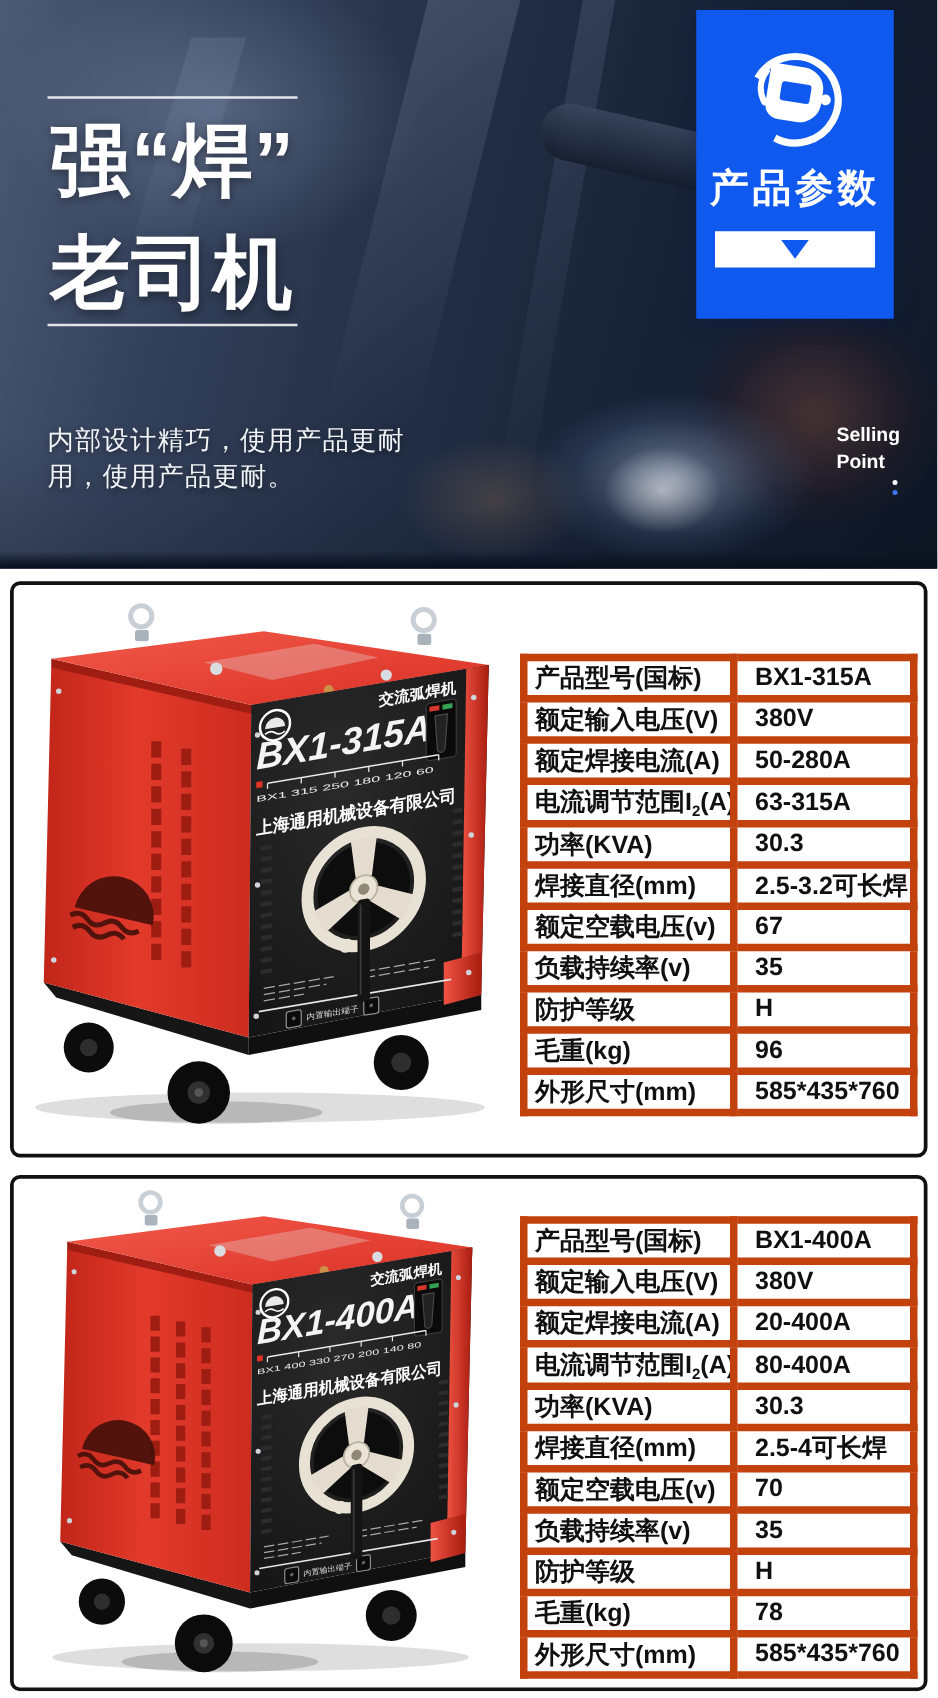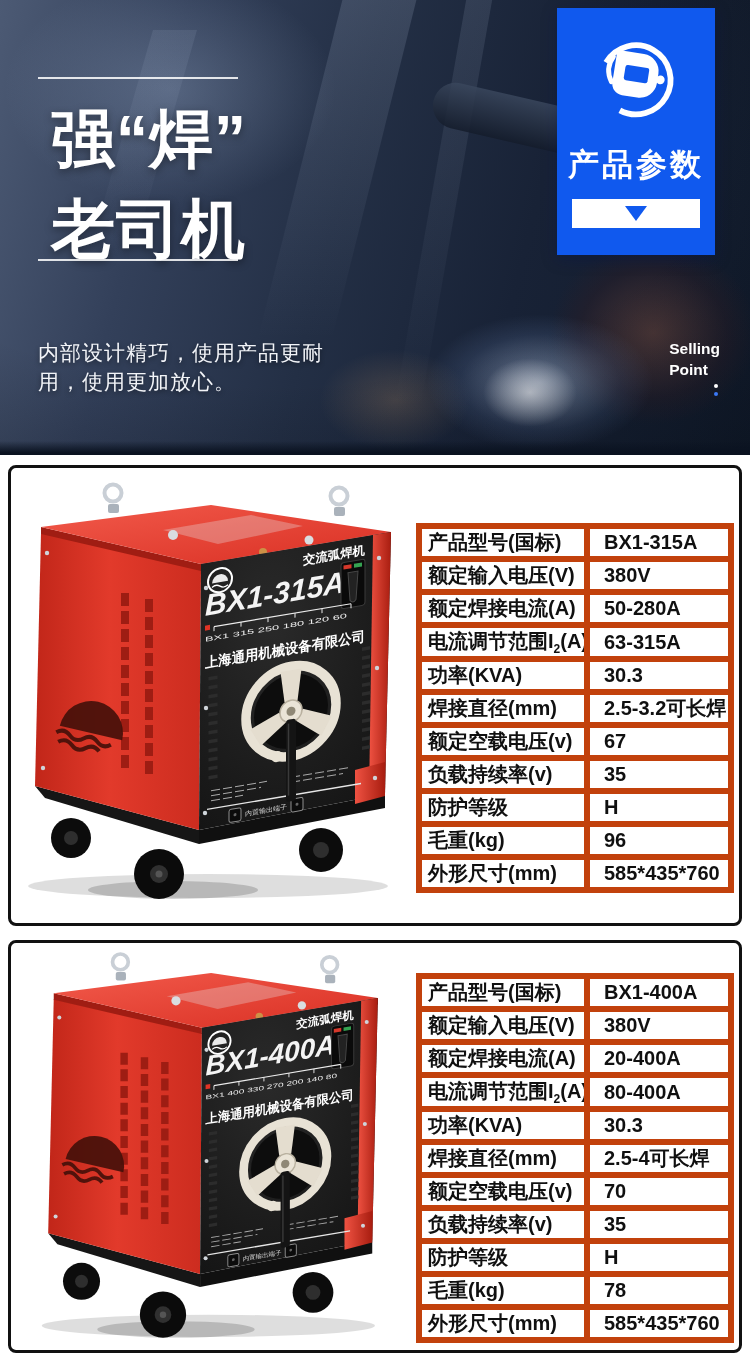--- a/index.html
+++ b/index.html
@@ -17,29 +17,29 @@
     background:linear-gradient(#3a475d,#141c2b);opacity:.85;}
   .ov-glow{left:395px;top:295px;width:290px;height:175px;background:radial-gradient(closest-side,rgba(205,225,255,.48),rgba(140,175,235,.12) 55%,rgba(140,175,235,0) 78%);}
   .ov-glow2{left:465px;top:345px;width:130px;height:95px;background:radial-gradient(closest-side,rgba(255,255,255,.6),rgba(255,255,255,0) 72%);}
   .ov-warm{left:290px;top:330px;width:210px;height:140px;background:radial-gradient(closest-side,rgba(255,190,120,.18),rgba(255,190,120,0) 72%);}
   .ov-welder{right:-25px;top:225px;width:270px;height:240px;background:radial-gradient(closest-side at 55% 45%,rgba(88,60,56,.78),rgba(40,30,40,.55) 60%,rgba(40,30,40,0) 85%);}
   .ov-vign{left:0;top:0;right:0;bottom:0;background:radial-gradient(130% 110% at 35% 35%,rgba(0,0,0,0) 45%,rgba(6,10,18,.52) 100%);}
   .ov-bottom{left:0;bottom:0;right:0;height:14px;background:linear-gradient(rgba(10,16,28,0),#0a1220 85%);}
 
   .rule{position:absolute;left:38px;width:200px;height:2px;background:rgba(255,255,255,.85);}
   .rule-top{top:77px;} .rule-bottom{top:259px;}
-  .hero-title{position:absolute;left:35px;top:78px;margin:16px;color:#fff;font-weight:800;
+  .hero-title{position:absolute;left:35px;top:78px;margin:5px;color:#fff;font-weight:800;
     font-size:64px;line-height:90px;letter-spacing:1px;text-shadow:0 3px 8px rgba(0,0,0,.4);}
   .hero-sub{position:absolute;left:38px;top:338px;margin:0;color:#f2f4f8;font-weight:400;
     font-size:21px;line-height:29px;letter-spacing:1px;text-shadow:0 2px 5px rgba(0,0,0,.45);}
 
   .badge{position:absolute;left:557px;top:8px;width:158px;height:247px;background:#1059ee;
     display:flex;flex-direction:column;align-items:center;box-shadow:0 4px 14px rgba(0,20,80,.35);}
   .badge-icon{margin-top:20px;width:96px;height:96px;}
-  .badge-label{margin-top:20px;color:#fff;font-size:31px;font-weight:800;letter-spacing:3px;white-space:nowrap;}
+  .badge-label{margin-top:6px;color:#fff;font-size:31px;font-weight:800;letter-spacing:3px;white-space:nowrap;}
   .badge-bar{margin-top:13px;width:128px;height:29px;background:#fff;display:flex;align-items:center;justify-content:center;}
   .tri-down{width:0;height:0;border-left:11px solid transparent;border-right:11px solid transparent;border-top:15px solid #1059ee;}
 
   .selling{position:absolute;right:30px;top:338px;color:#fff;font-weight:700;
     font-size:15.5px;line-height:21px;}
   .selling .dot{display:block;margin:4px 2px 0 auto;width:4px;height:4px;border-radius:50%;}
   .dot-w{background:#ffffff;margin-top:16px;}
   .dot-b{background:#3b79f7;}
 
   
@@ -78,21 +78,21 @@
       <div class="ov ov-glow"></div>
       <div class="ov ov-glow2"></div>
     <div class="ov ov-vign"></div>
       <div class="ov ov-bottom"></div>
   </div>
 
   <div class="rule rule-top"></div>
   <h1 class="hero-title"><span>强“焊”</span><br><span>老司机</span></h1>
   <div class="rule rule-bottom"></div>
 
-  <p class="hero-sub"><span>内部设计精巧，使用产品更耐</span><br><span>用，使用更加放心。</span></p>
+  <p class="hero-sub"><span>内部设计精巧，使用产品更耐</span><br><span>用，使用产品更耐。</span></p>
 
   <aside class="badge">
     <svg class="badge-icon" viewBox="0 0 100 100">
       <circle cx="50" cy="54" r="36" fill="none" stroke="#fff" stroke-width="6" stroke-dasharray="168 58" transform="rotate(-150 50 54)"></circle>
       <g transform="rotate(9 50 48)">
         <path d="M27,26 h28 a18,18 0 0 1 18,18 v10 a18,18 0 0 1 -18,18 h-16 a12,12 0 0 1 -12,-12 Z" fill="#fff"></path>
         <rect x="38" y="40" width="25" height="16" rx="2.5" fill="#1059ee"></rect>
         <circle cx="76" cy="50" r="4.5" fill="#fff"></circle>
         <path d="M24,34 q-7,13 2,26" fill="none" stroke="#fff" stroke-width="5" stroke-linecap="round"></path>
       </g>

